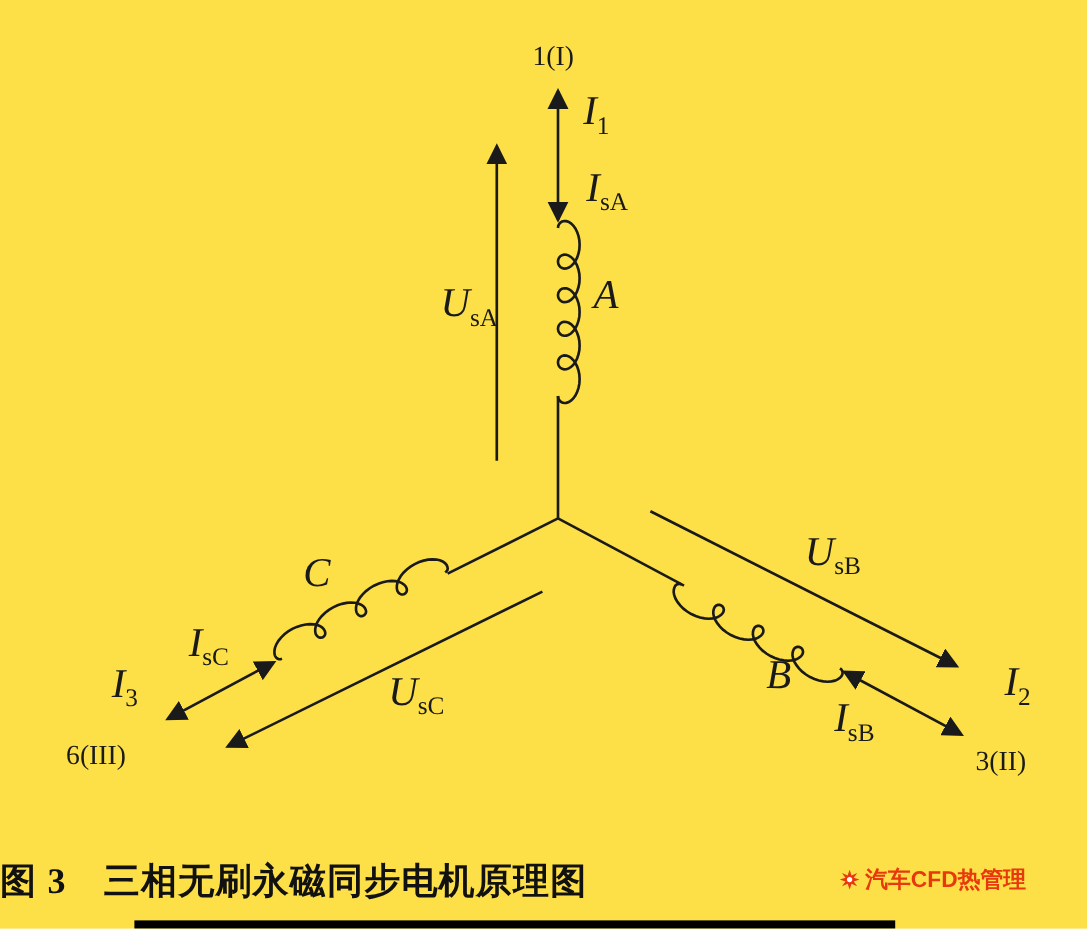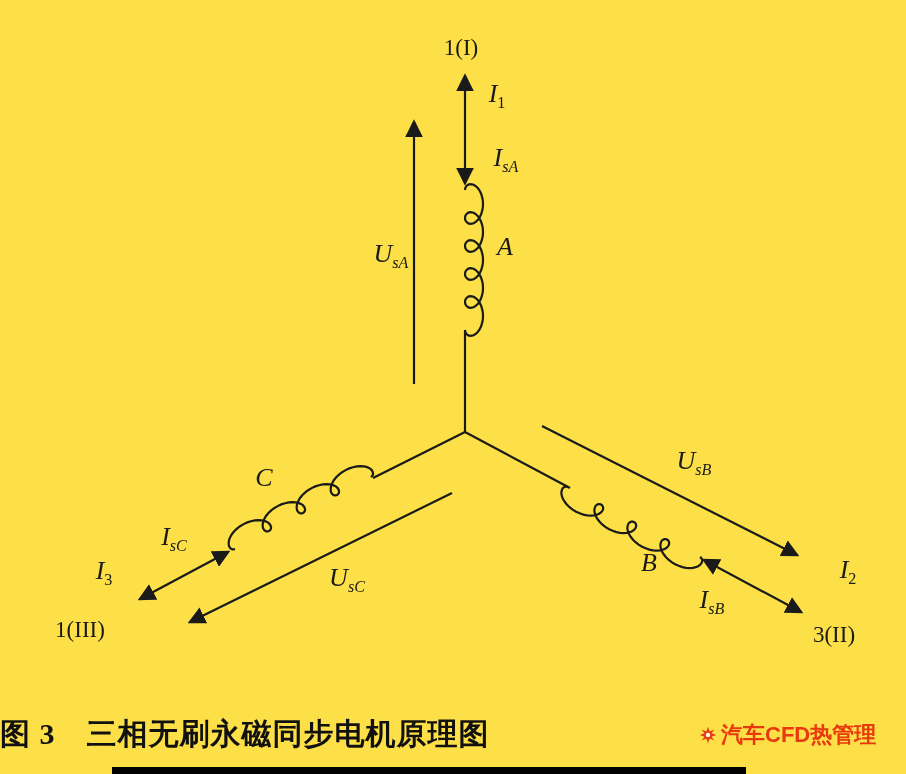--- a/index.html
+++ b/index.html
@@ -1,31 +1,31 @@
 <!DOCTYPE html>
 <html><head>
 <meta charset="utf-8">
 <style>
   *{box-sizing:border-box;margin:0;padding:0}
   html,body{width:906px;height:774px;background:#ffffff}
   body{font-family:"Liberation Serif", serif;}
   .page{position:relative;width:906px;height:774px;background:#fde047;overflow:hidden}
   svg.wires{position:absolute;left:0;top:0}
-  .lbl{position:absolute;transform:translate(-50%,-50%);color:#1a1a1a;font-size:26px;white-space:nowrap;line-height:1}
+  .lbl{position:absolute;transform:translate(-50%,-50%);color:#1a1a1a;font-size:34px;white-space:nowrap;line-height:1}
   .lbl .var{font-style:italic}
-  .lbl sub{font-style:italic;font-size:0.62em}
+  .lbl sub{font-size:0.62em}
   .lbl sub.num{font-style:normal}
   .lbl.term{font-size:23px}
   .lbl.phase{font-style:italic}
   .caption{position:absolute;left:0;top:714px;width:866px;
            font-weight:bold;font-size:30px;color:#111;letter-spacing:1px;
            font-family:"Liberation Serif", serif}
   .watermark{position:absolute;left:698px;top:720px;display:flex;align-items:center;gap:3px;
              color:#e8380d;font-family:"Liberation Sans", sans-serif;font-weight:bold;
-             font-size:22px;white-space:nowrap;z-index:5}
+             font-size:19px;white-space:nowrap;z-index:5}
   .bottom-rule{position:absolute;left:112px;top:767px;width:634px;height:7px;background:#000}
 </style>
 </head>
 <body>
 
 <div class="page">
 
   <svg class="wires" width="906" height="774">
     <defs>
       <marker id="ah" viewBox="0 0 10 10" refX="8.5" refY="5" markerWidth="8" markerHeight="8" orient="auto-start-reverse">
@@ -45,21 +45,21 @@
     <line x1="704" y1="560" x2="801" y2="612" stroke="#1a1a1a" stroke-width="2.2" marker-start="url(#ah)" marker-end="url(#ah)"></line>
     <line x1="228" y1="552" x2="140" y2="599" stroke="#1a1a1a" stroke-width="2.2" marker-start="url(#ah)" marker-end="url(#ah)"></line>
 
     <line x1="414" y1="384" x2="414" y2="122" stroke="#1a1a1a" stroke-width="2.2" marker-end="url(#ah)"></line>
     <line x1="542" y1="426" x2="797" y2="555" stroke="#1a1a1a" stroke-width="2.2" marker-end="url(#ah)"></line>
     <line x1="452" y1="493" x2="190" y2="622" stroke="#1a1a1a" stroke-width="2.2" marker-end="url(#ah)"></line>
   </svg>
 
   <span class="lbl term" style="left:461px;top:47px"><span>1(I)</span></span>
   <span class="lbl term" style="left:834px;top:634px"><span>3(II)</span></span>
-  <span class="lbl term" style="left:80px;top:629px"><span>1(III)</span></span>
+  <span class="lbl term" style="left:80px;top:629px"><span>6(III)</span></span>
 
   <span class="lbl phase" style="left:505px;top:247px"><span>A</span></span>
   <span class="lbl phase" style="left:649px;top:563px"><span>B</span></span>
   <span class="lbl phase" style="left:264px;top:478px"><span>C</span></span>
 
   <span class="lbl" style="left:497px;top:96px"><span class="var">I</span><sub class="num">1</sub></span>
   <span class="lbl" style="left:506px;top:160px"><span class="var">I</span><sub>sA</sub></span>
   <span class="lbl" style="left:848px;top:572px"><span class="var">I</span><sub class="num">2</sub></span>
   <span class="lbl" style="left:712px;top:602px"><span class="var">I</span><sub>sB</sub></span>
   <span class="lbl" style="left:104px;top:573px"><span class="var">I</span><sub class="num">3</sub></span>

